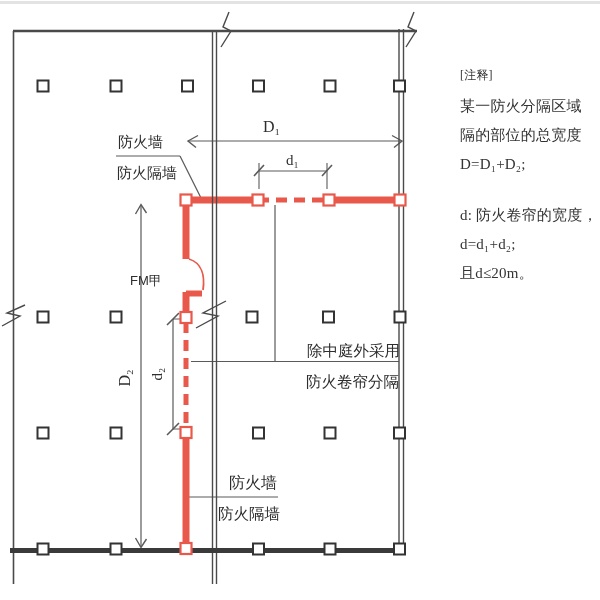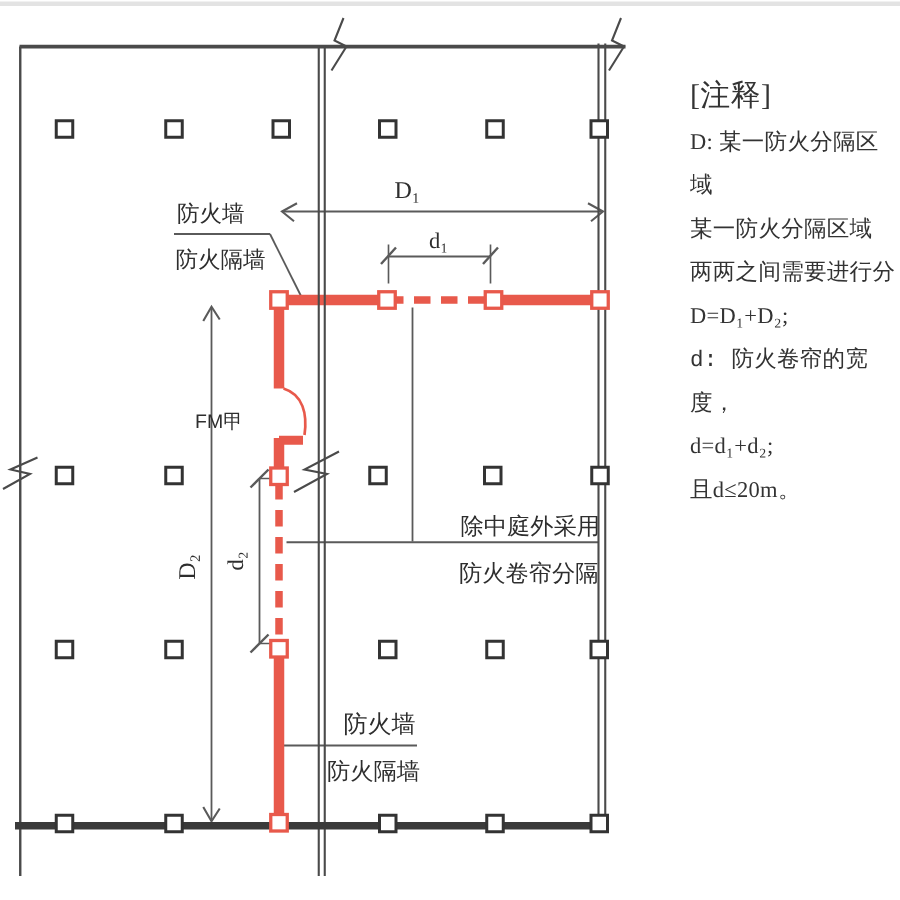--- a/index.html
+++ b/index.html
@@ -27,22 +27,22 @@
   .t  { fill:#2e2e2e; font-family:"Liberation Sans", sans-serif; }
   .dl { fill:#2e2e2e; font-family:"Liberation Serif", serif; }
 
   
   .notes {
     position:absolute; left:460px; top:50px; width:140px;
     color:#333; font-family:"Liberation Serif", serif;
     font-size:15px; line-height:29px;
     letter-spacing:0.2px;
   }
-  .notes-header { font-size:20px; margin-bottom:2px; }
-  .note-line.gap { margin-top:0;font-family:Liberation Mono, monospace; }
+  .notes-header { font-size:12px; margin-bottom:2px;margin-top:11px; }
+  .note-line.gap { margin-top:22px; }
 </style>
 </head>
 <body>
 
 <div class="stage">
   <div class="top-strip"></div>
 
   <svg class="plan" width="600" height="600" viewBox="0 0 600 600">
 
     <g>
@@ -163,21 +163,20 @@
       <text class="t" x="307" y="356" font-size="15.5">除中庭外采用</text>
       <text class="t" x="306" y="387" font-size="15.5">防火卷帘分隔</text>
 
       <text class="t" x="229" y="488" font-size="16">防火墙</text>
       <text class="t" x="218" y="519" font-size="15.5">防火隔墙</text>
     </g>
   </svg>
 
   <div class="notes">
     <div class="notes-header">[注释]</div>
-    <div class="note-line">D: 某一防火分隔区域</div>
     <div class="note-line">某一防火分隔区域</div>
-    <div class="note-line">两两之间需要进行分</div>
+    <div class="note-line">隔的部位的总宽度</div>
     <div class="note-line">D=D₁+D₂;</div>
     <div class="note-line gap">d: 防火卷帘的宽度，</div>
     <div class="note-line">d=d₁+d₂;</div>
     <div class="note-line">且d≤20m。</div>
   </div>
 </div>
 
 </body></html>

